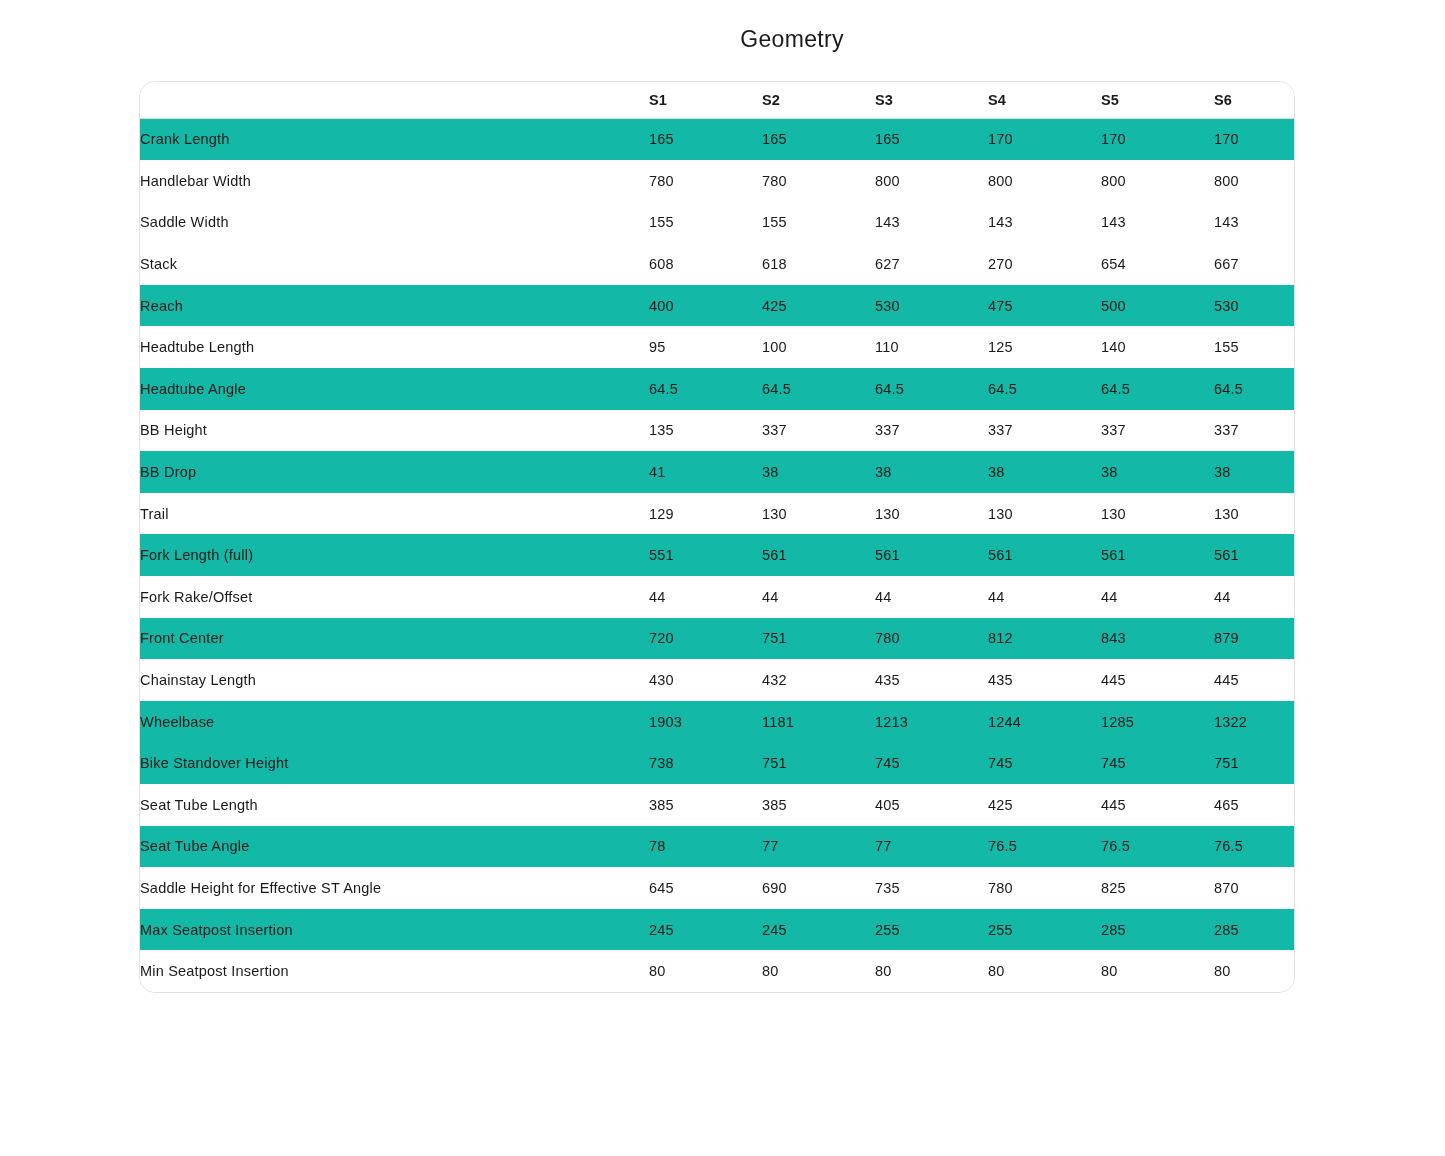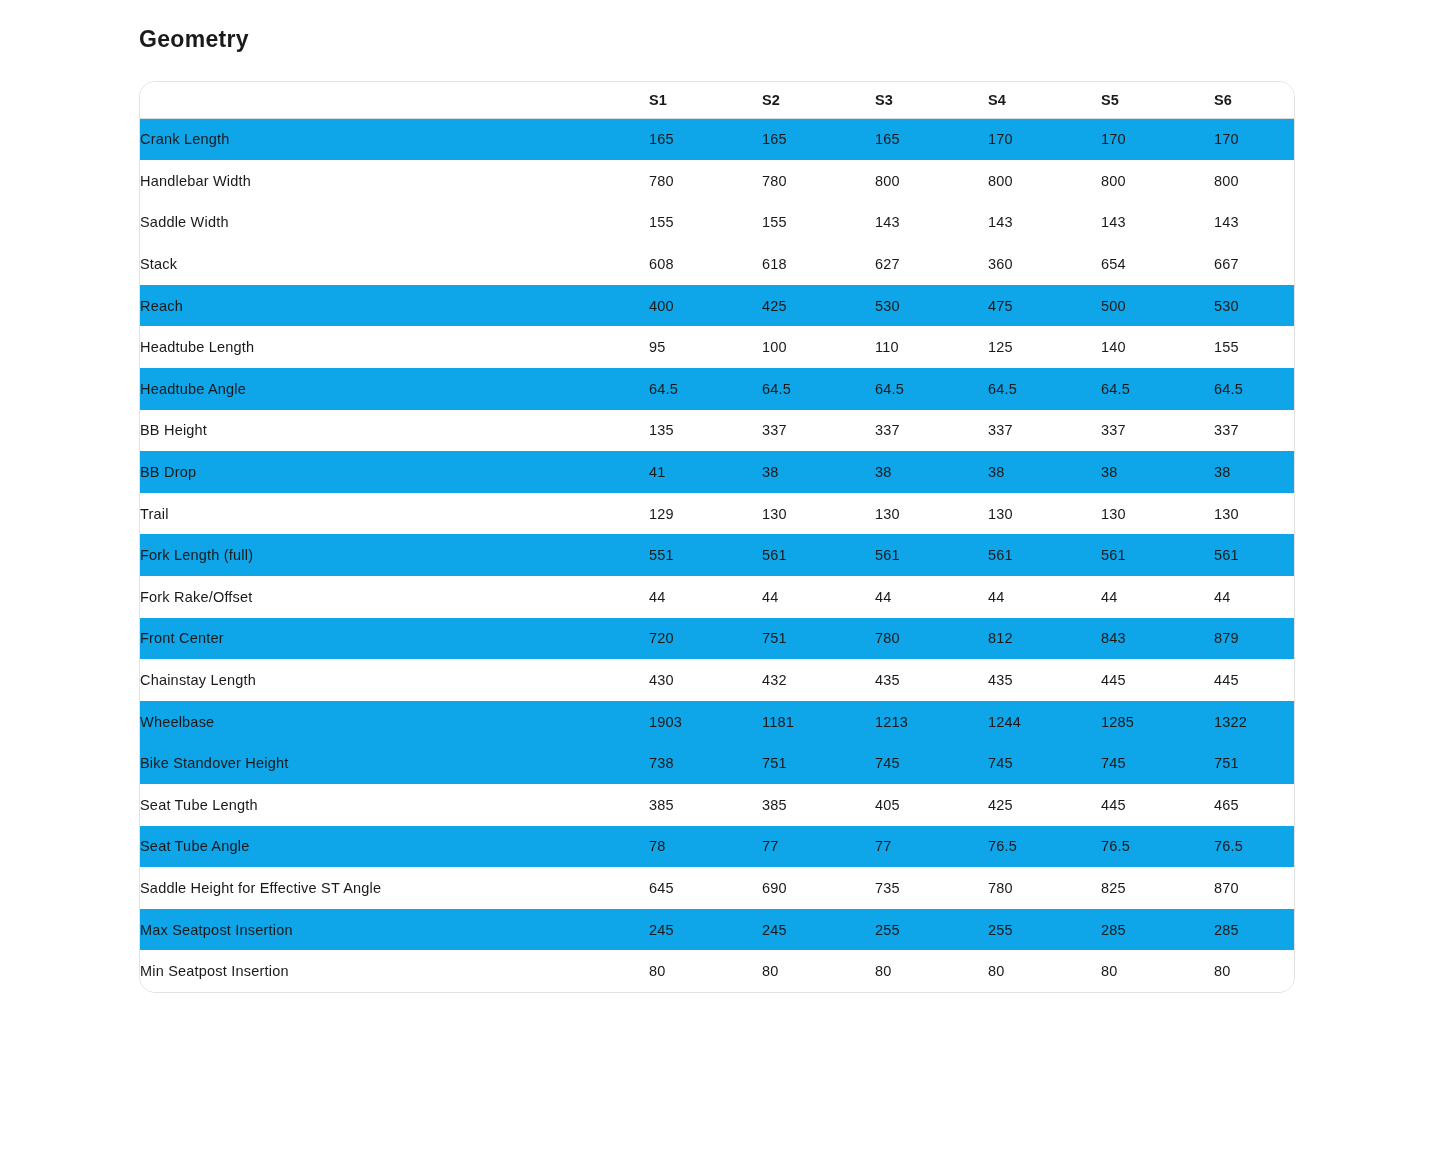--- a/index.html
+++ b/index.html
@@ -9,23 +9,24 @@
     background: #ffffff;
     width: 1445px;
     height: 1156px;
     font-family: "Liberation Sans", sans-serif;
     color: #1a1a1a;
     -webkit-font-smoothing: antialiased;
   }
   .page-title {
     margin: 26px 0 0 139px;
     font-size: 23px;
-    font-weight: 700;
+    font-weight: 400;
     letter-spacing: 0.3px;
     line-height: 1.15;
+    text-align: center;
   }
   .table-card {
     margin: 29px 0 0 139px;
     width: 1156px;
     border: 1px solid #e2e2e2;
     border-radius: 16px;
     overflow: hidden;
     background: #ffffff;
   }
   table.geo-table {
@@ -44,21 +45,21 @@
     background: #ffffff;
     border-bottom: 1px solid #dddddd;
   }
   table.geo-table tbody td {
     height: 41.6px;
     padding: 0;
     vertical-align: middle;
     text-align: left;
     font-weight: 400;
   }
-  table.geo-table tbody tr.odd  { background: #0ea5e9; }
+  table.geo-table tbody tr.odd  { background: #14b8a6; }
   table.geo-table tbody tr.even { background: #ffffff; }
   td.row-label, th.row-label { padding-left: 14px; }
 </style>
 </head>
 <body>
 
 <div class="page">
 
   <h2 class="page-title">Geometry</h2>
 
@@ -112,21 +113,21 @@
             <td>143</td>
             <td>143</td>
             <td>143</td>
             <td>143</td>
           </tr>
           <tr class="even">
             <td class="row-label">Stack</td>
             <td>608</td>
             <td>618</td>
             <td>627</td>
-            <td>360</td>
+            <td>270</td>
             <td>654</td>
             <td>667</td>
           </tr>
           <tr class="odd">
             <td class="row-label">Reach</td>
             <td>400</td>
             <td>425</td>
             <td>530</td>
             <td>475</td>
             <td>500</td>

